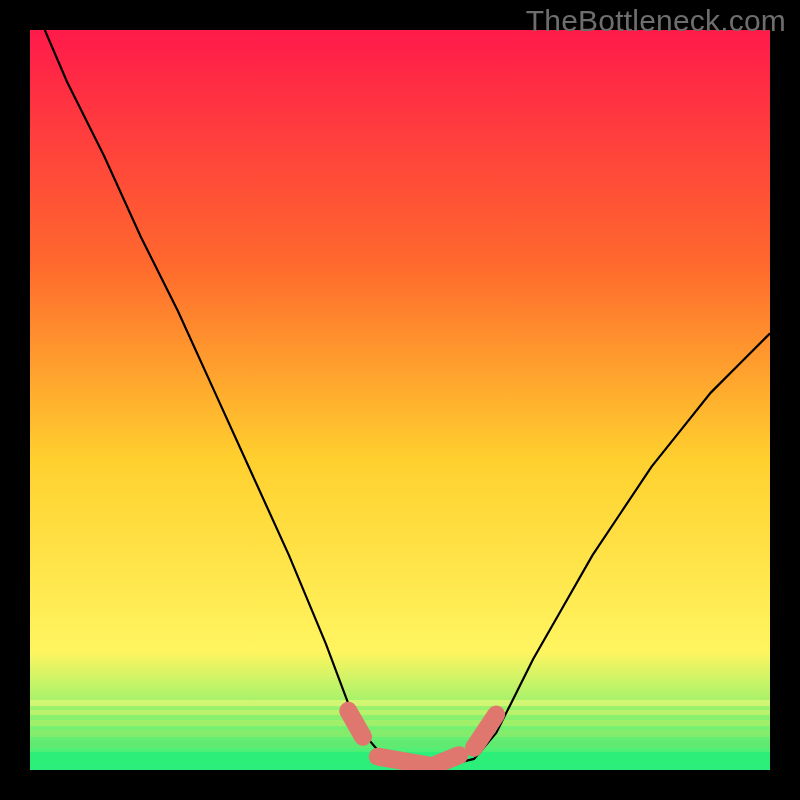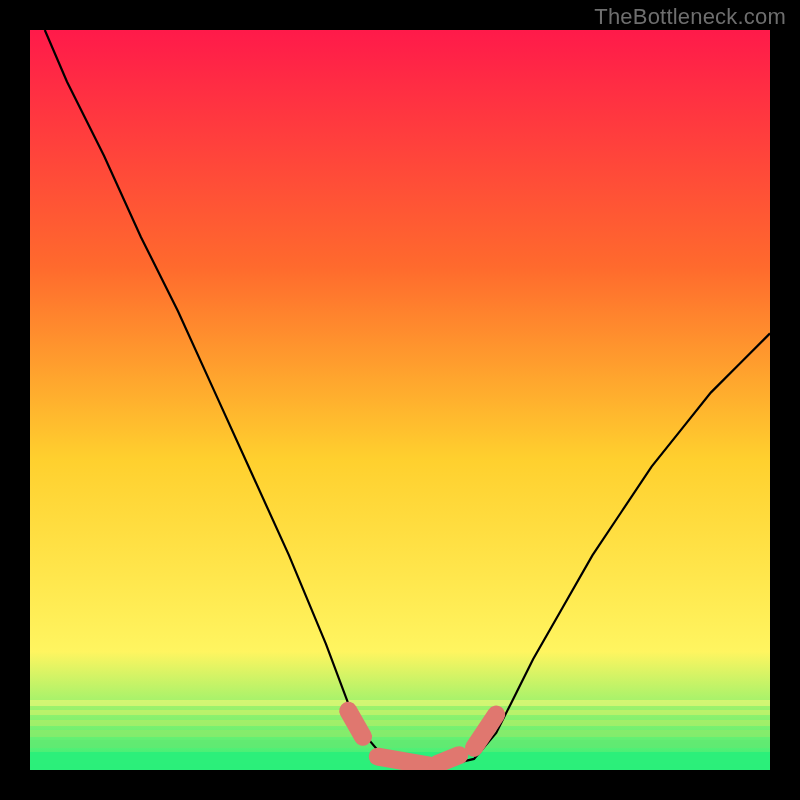--- a/index.html
+++ b/index.html
@@ -17,21 +17,21 @@
     left: 0;
     width: 800px;
     height: 800px;
     background: #000;
   }
   .watermark {
     position: absolute;
     top: 4px;
     right: 14px;
     color: #6e6e6e;
-    font-size: 22px;
+    font-size: 30px;
     font-weight: 500;
     letter-spacing: 0.2px;
     font-family: Arial, Helvetica, sans-serif;
   }
   svg {
     display: block;
   }
 </style>
 </head>
 <body>

